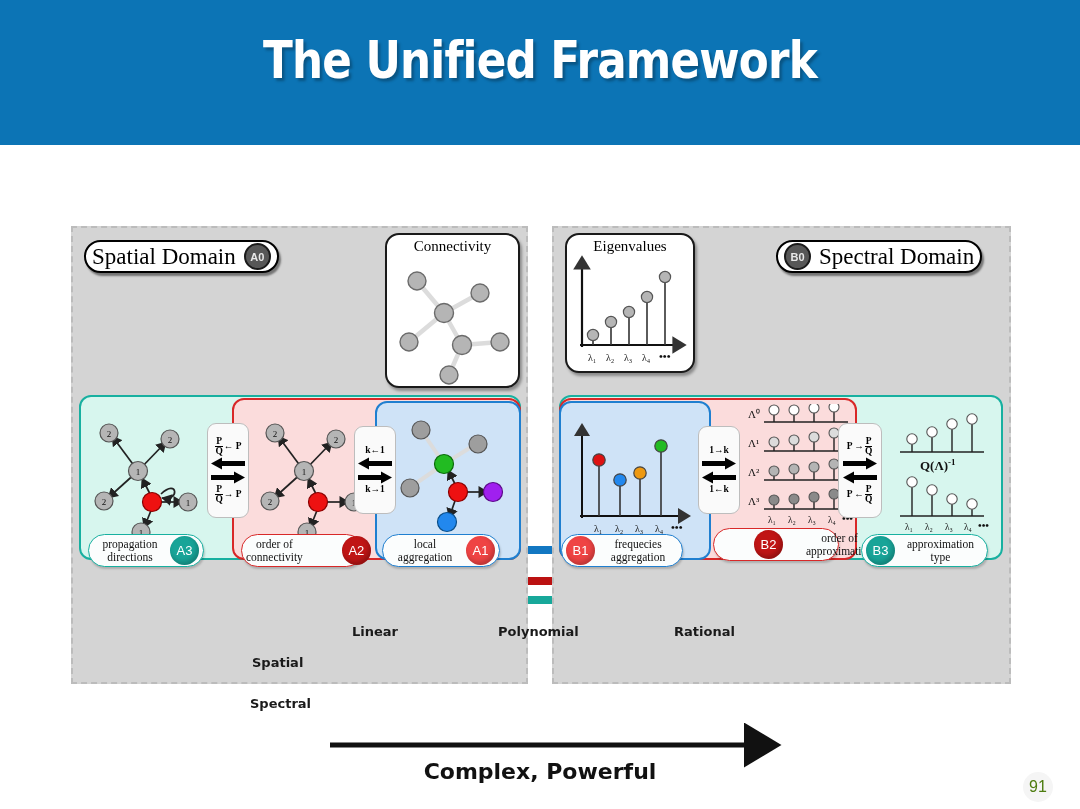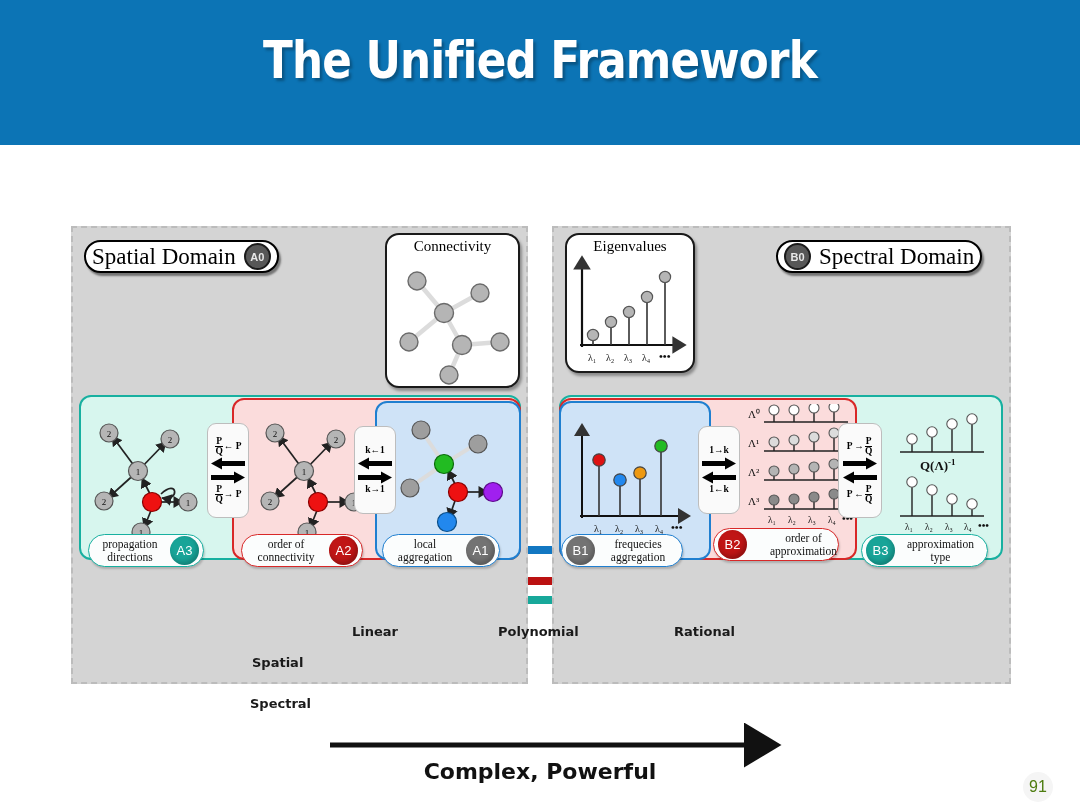--- a/index.html
+++ b/index.html
@@ -113,22 +113,22 @@
     font-size:11.5px;color:#111;line-height:1.05;
     text-align:center;white-space:pre-line;flex:1 1 auto;
   }
   .badge{
     width:29px;height:29px;border-radius:50%;
     display:flex;align-items:center;justify-content:center;
     font-family:"Liberation Sans",sans-serif;
     font-size:13px;color:#fff;flex:0 0 auto;
   }
   .badge-teal{background:#18a498;box-shadow:inset -2px -3px 5px rgba(0,0,0,0.22);}
-  .badge-red{background:#c01515;box-shadow:inset -2px -3px 5px rgba(0,0,0,0.25);}
-  .badge-blue{background:#737373;box-shadow:inset -2px -3px 5px rgba(0,0,0,0.22);}
+  .badge-red{background:#c01515;box-shadow:inset -2px -3px 5px rgba(0,0,0,0.25);margin-left:36px;}
+  .badge-blue{background:#ef4444;box-shadow:inset -2px -3px 5px rgba(0,0,0,0.22);}
 
   .chip-teal{border:1.5px solid #17b0a0;}
   .chip-red{border:1.5px solid #d82828;}
   .chip-blue{border:1.5px solid #1f7fd0;}
 
   #chip-a3{left:88px;top:411px;width:116px;}
   #chip-a2{left:241px;top:411px;width:122px;}
   #chip-a1{left:382px;top:411px;width:118px;}
   #chip-b1{left:561px;top:411px;width:122px;}
   #chip-b2{left:713px;top:405px;width:126px;gap:23px;}

